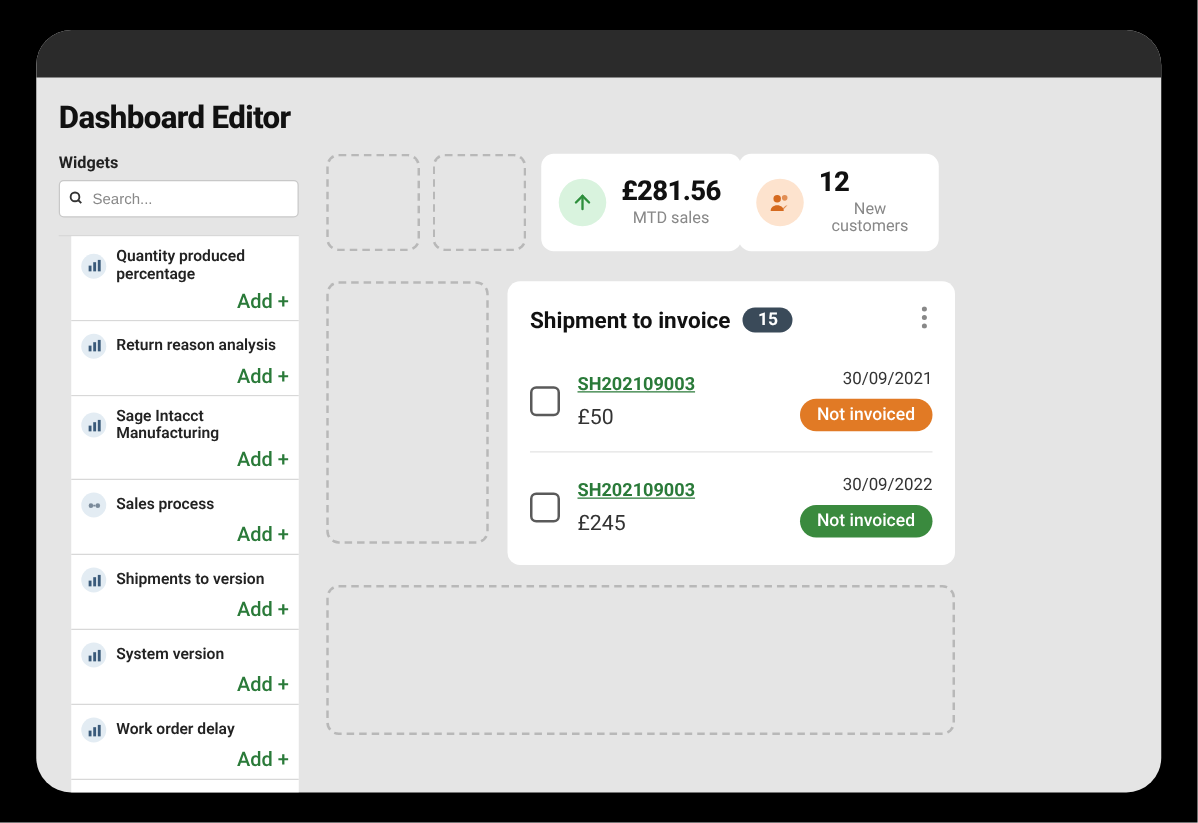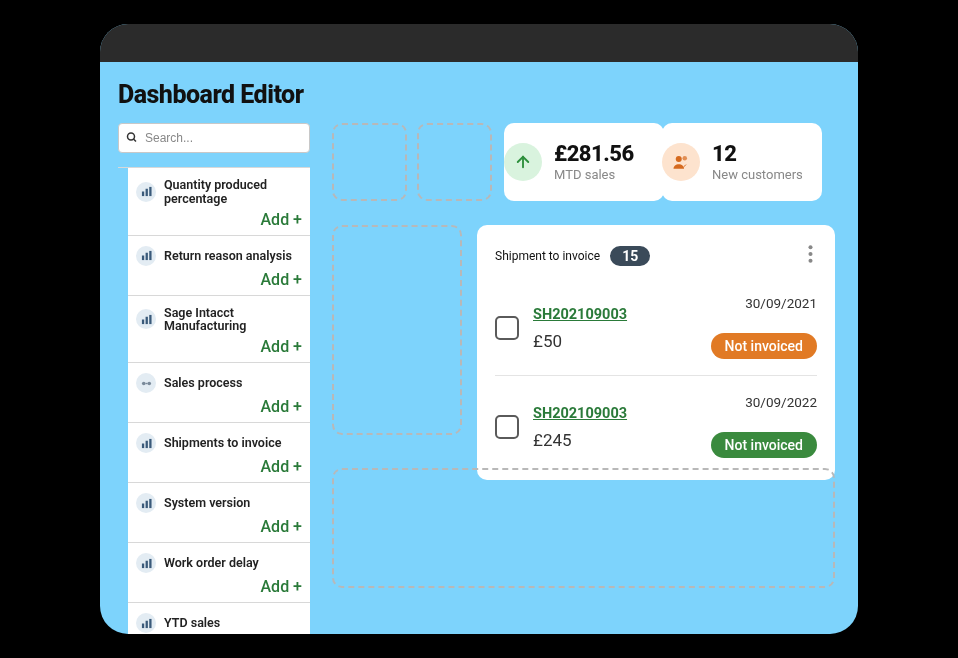--- a/index.html
+++ b/index.html
@@ -7,23 +7,23 @@
       font-family: -apple-system, BlinkMacSystemFont, "Segoe UI", Roboto, Arial, sans-serif;
       background: #000;
       width: 958px;
       height: 658px;
       overflow: hidden;
       display: flex;
       align-items: center;
       justify-content: center;
     }
     .window {
-      width: 758px;
+      width: 900px;
       height: 610px;
-      background: #7dd3fc;
+      background: #e5e5e5;
       border-radius: 28px;
       overflow: hidden;
       display: flex;
       flex-direction: column;
     }
     .titlebar {
       background: #2b2b2b;
       height: 38px;
       width: 100%;
       flex-shrink: 0;
@@ -128,21 +128,21 @@
     .drop {
       position: absolute;
       border: 2px dashed #b8b8b8;
       border-radius: 10px;
       background: transparent;
     }
     .kpi-card {
       position: absolute;
       background: #fff;
       border-radius: 10px;
-      padding: 14px 0;
+      padding: 14px 14px;
       display: flex;
       align-items: center;
       gap: 12px;
     }
     .kpi-icon {
       width: 38px;
       height: 38px;
       border-radius: 50%;
       display: flex;
       align-items: center;
@@ -156,36 +156,37 @@
       font-weight: 800;
       color: #111;
       letter-spacing: -0.5px;
       line-height: 1.1;
     }
     .kpi-sub {
       font-size: 13px;
       color: #888;
       line-height: 1.1;
       margin-top: 2px;
+      text-align: center;
     }
     .shipment-card {
       position: absolute;
       background: #fff;
       border-radius: 10px;
       padding: 16px 18px 6px 18px;
     }
     .shipment-header {
       display: flex;
       align-items: center;
       gap: 10px;
       margin-bottom: 14px;
     }
     .shipment-title {
-      font-size: 12px;
-      font-weight: 400;
+      font-size: 18px;
+      font-weight: 700;
       color: #111;
     }
     .badge {
       background: #3a4a59;
       color: #fff;
       border-radius: 18px;
       padding: 2px 12px;
       font-size: 14px;
       font-weight: 700;
     }
@@ -234,35 +235,35 @@
       color: #333;
       margin-bottom: 8px;
     }
     .status-pill {
       border-radius: 18px;
       padding: 5px 14px;
       font-size: 14px;
       color: #fff;
       font-weight: 500;
       display: inline-block;
-      margin-top: 14px;
     }
     .status-pill.orange { background: #e17a25; }
     .status-pill.green { background: #3a8a3e; }
   </style>
 </head>
 <body>
 
 <div class="window">
   <div class="titlebar"></div>
   <div class="content">
     <h1 class="page-title">Dashboard Editor</h1>
     <div class="main">
 
       <aside class="sidebar">
+        <div class="widgets-label">Widgets</div>
         <div class="search-wrap">
           <span class="search-icon">
             <svg width="12" height="12" viewBox="0 0 24 24" fill="none" stroke="currentColor" stroke-width="3">
                 <circle cx="10" cy="10" r="7"></circle>
                 <line x1="20" y1="20" x2="15" y2="15"></line>
               </svg>
           </span>
           <input class="search-input" type="text" placeholder="Search..." style="">
         </div>
         <div class="widget-list">
@@ -325,21 +326,21 @@
 
           <div class="widget-item">
             <div class="widget-row">
               <span class="widget-icon">
                   <svg width="11" height="11" viewBox="0 0 12 12">
                     <rect x="1" y="6" width="2.5" height="5" fill="#3a5a7a"></rect>
                     <rect x="5" y="3" width="2.5" height="8" fill="#3a5a7a"></rect>
                     <rect x="9" y="1" width="2.5" height="10" fill="#3a5a7a"></rect>
                   </svg>
                 </span>
-              <span class="widget-label">Shipments to invoice</span>
+              <span class="widget-label">Shipments to version</span>
             </div>
             <span class="widget-add">Add +</span>
           </div>
 
           <div class="widget-item">
             <div class="widget-row">
               <span class="widget-icon">
                   <svg width="11" height="11" viewBox="0 0 12 12">
                     <rect x="1" y="6" width="2.5" height="5" fill="#3a5a7a"></rect>
                     <rect x="5" y="3" width="2.5" height="8" fill="#3a5a7a"></rect>

